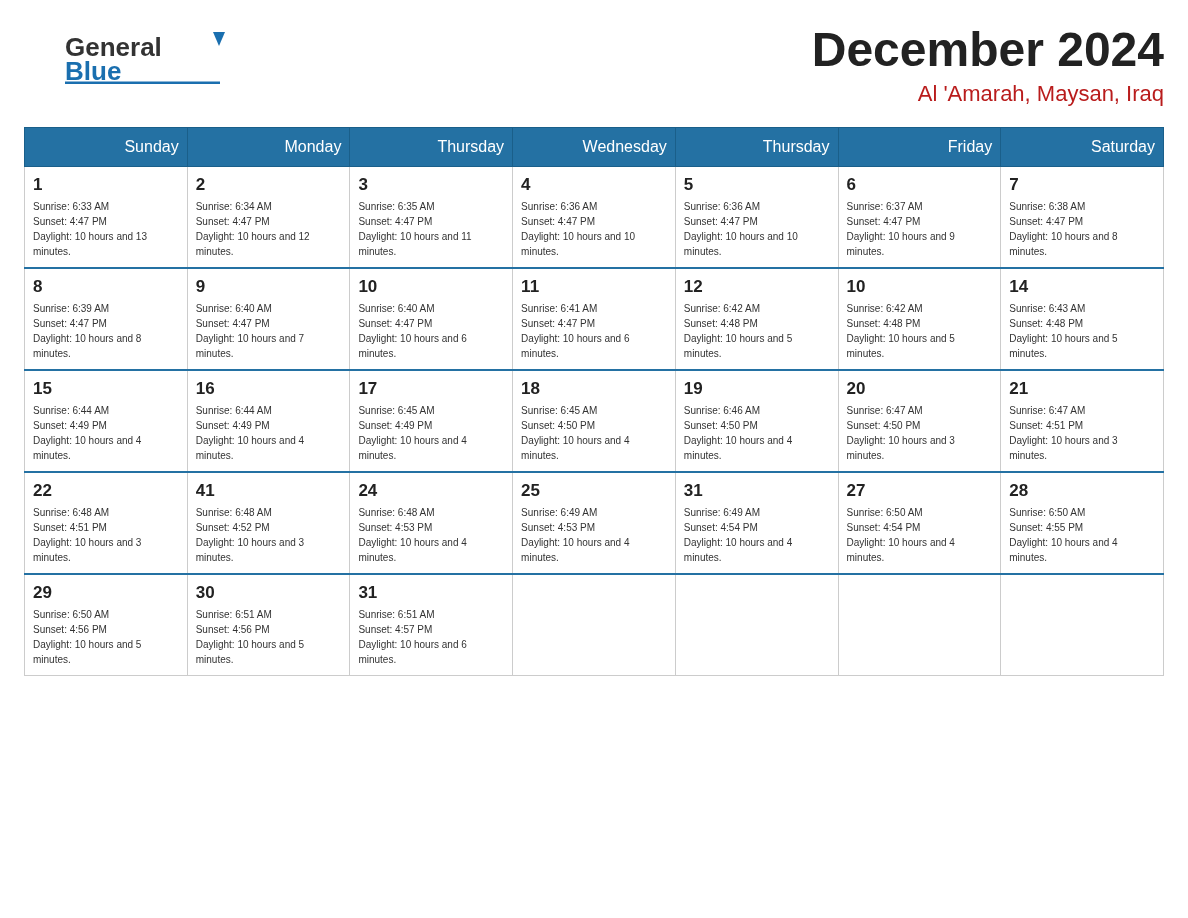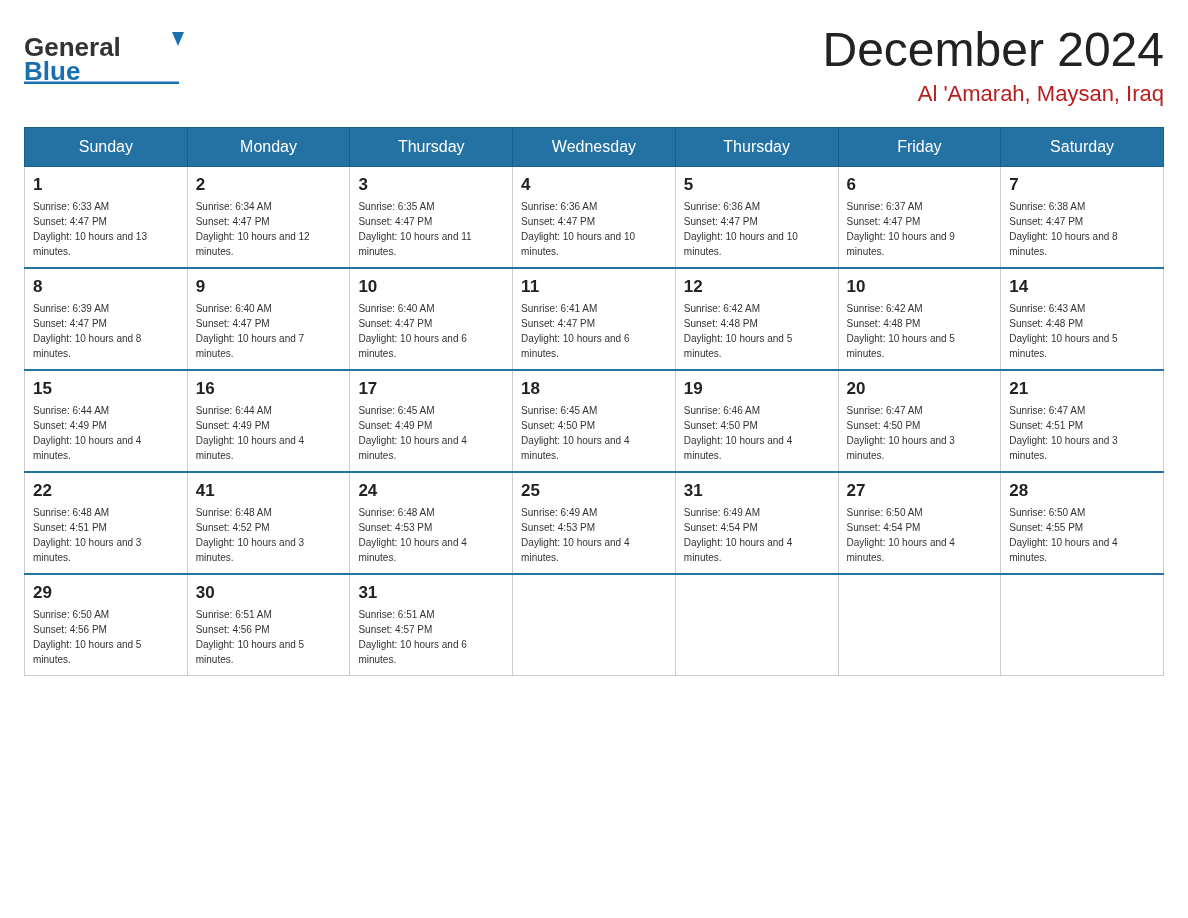--- a/index.html
+++ b/index.html
@@ -8,52 +8,53 @@
       background: #fff;
       padding: 24px;
       width: 1188px;
       min-height: 918px;
     }
     .header {
       display: flex;
       justify-content: space-between;
       align-items: flex-start;
       margin-bottom: 20px;
+      margin-left: 41px;
     }
     .logo {
       display: flex;
       flex-direction: column;
       align-items: flex-start;
     }
     .title-section {
       text-align: right;
     }
     .month-title {
       font-size: 48px;
-      font-weight: normal;
+      font-weight: bold;
       color: #222;
       line-height: 1.1;
     }
     .location-title {
       font-size: 22px;
       color: #b91c1c;
       margin-top: 4px;
     }
     .calendar-table {
       width: 100%;
       border-collapse: collapse;
       border: 1px solid #ccc;
     }
     .calendar-table th {
       background: #2471a3;
       color: #fff;
       padding: 10px 8px;
       font-size: 16px;
       font-weight: normal;
-      text-align: center;
+      text-align: right;
       border: 1px solid #1a5f8a;
     }
     .calendar-table td {
       vertical-align: top;
       padding: 8px;
       border: 1px solid #ccc;
       font-size: 13px;
       color: #333;
       width: calc(100% / 7);
       min-height: 90px;

